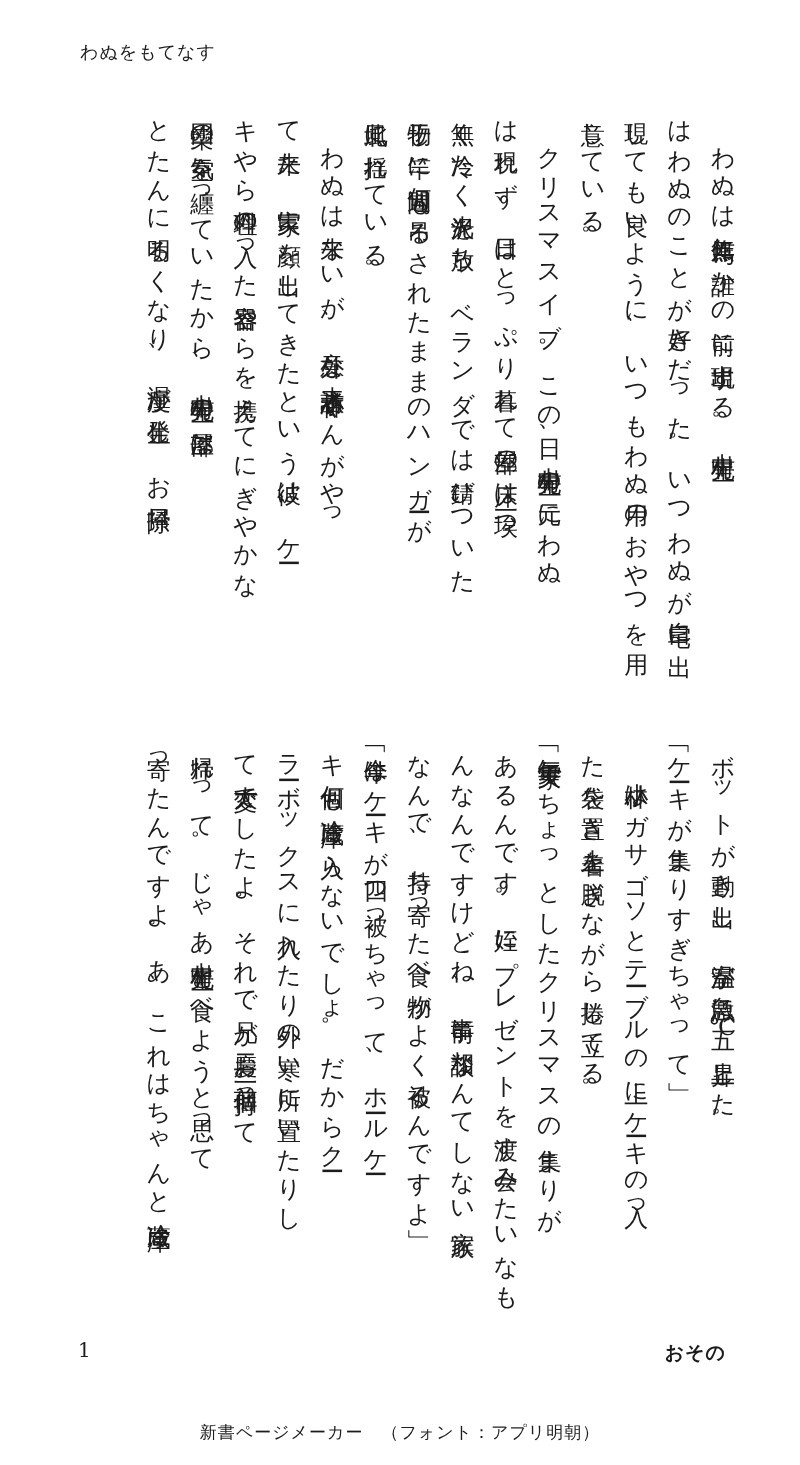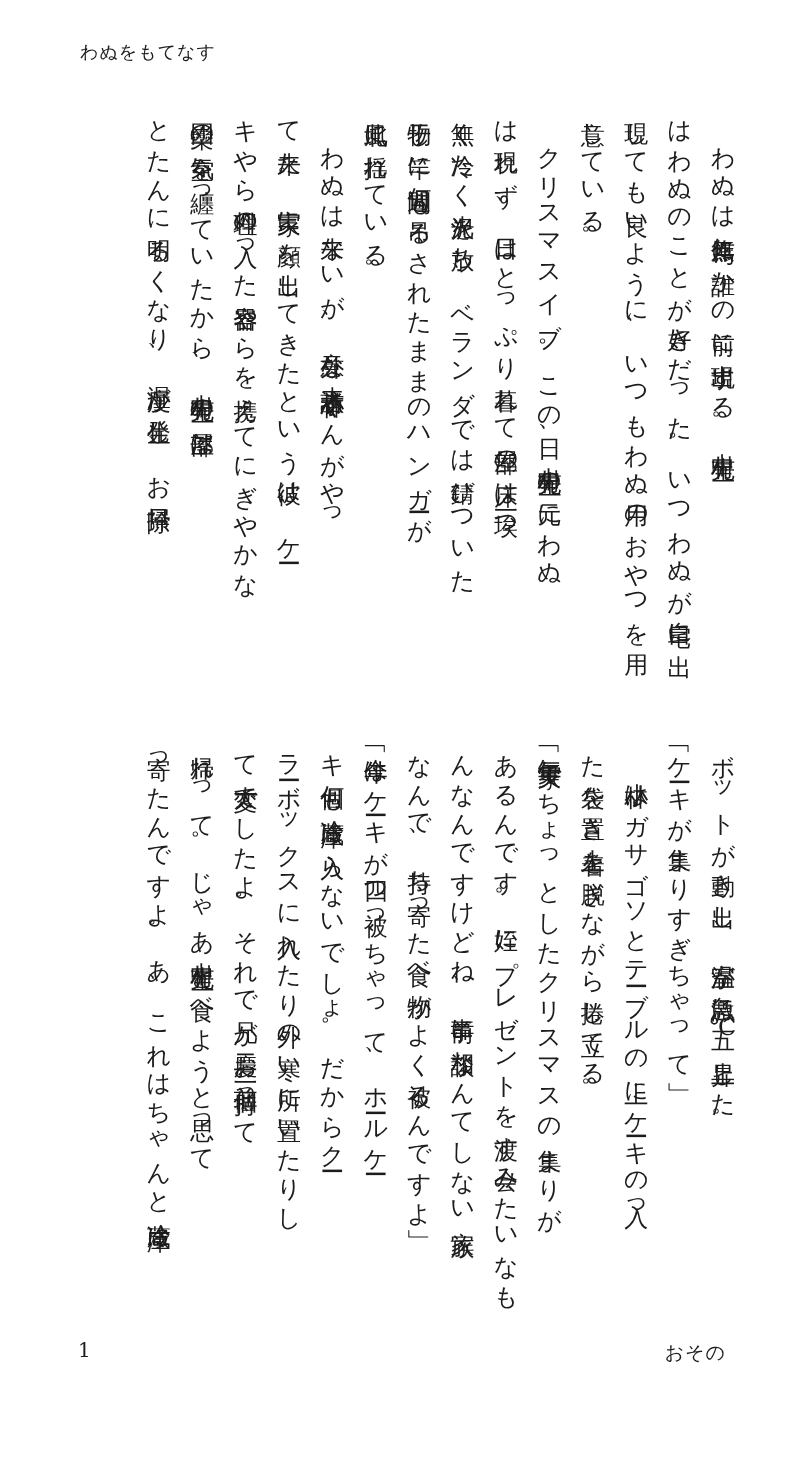--- a/index.html
+++ b/index.html
@@ -49,20 +49,21 @@
     top: 1338px;
     font-size: 20px;
   }
   .author-name {
     position: absolute;
     right: 74px;
     top: 1340px;
     font-size: 19px;
     letter-spacing: 1px;
     white-space: nowrap;
+    font-weight: bold;
   }
   .footer-caption {
     position: absolute;
     left: 0;
     right: 0;
     top: 1421px;
     text-align: center;
     font-size: 17px;
     letter-spacing: 1px;
     white-space: nowrap;
@@ -106,14 +107,15 @@
       <div class="col">ラーボックスに入れたり外の寒い所に置いたりし</div>
       <div class="col">て大変でしたよ。それで兄が慶二お前一個持って</div>
       <div class="col">帰れって。じゃあ中村先生と食べようと思って</div>
       <div class="col">寄ったんですよ。あ、これはちゃんと冷蔵庫に</div>
     </div>
 
   <div class="page-number">1</div>
 
   <div class="author-name">おその</div>
 
+  <div class="footer-caption">新書ページメーカー　（フォント：アプリ明朝）</div>
 
 </div>
 
 </body></html>

